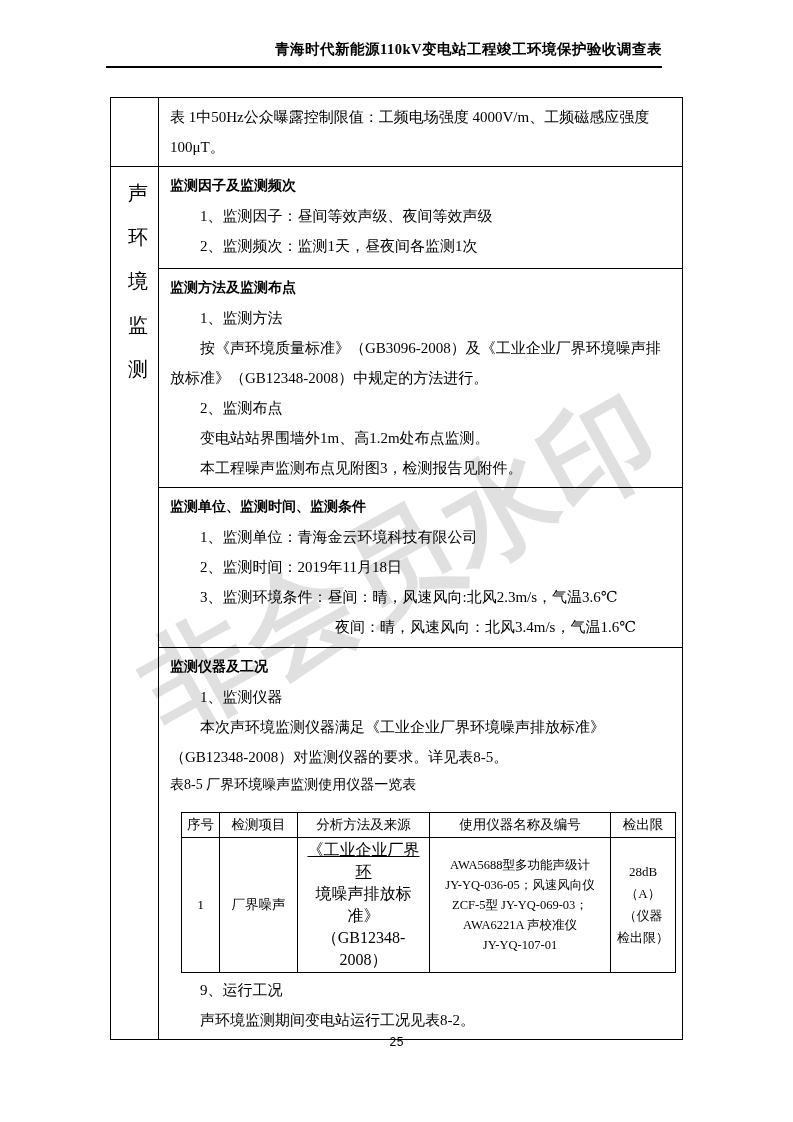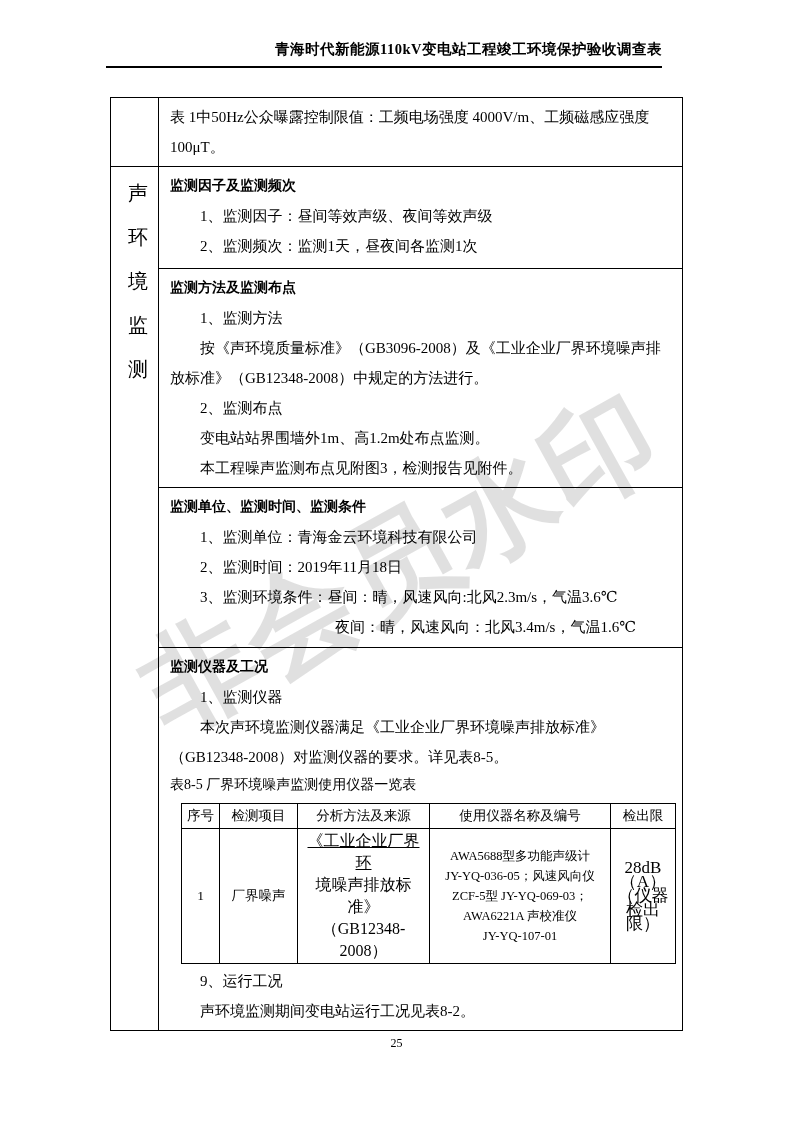--- a/index.html
+++ b/index.html
@@ -34,31 +34,31 @@
   td.label-cell{vertical-align:middle;text-align:center;padding:0}
   .vlabel{display:inline-block;width:34px;font-size:20px;line-height:44px;word-break:break-all;letter-spacing:2px}
   .content p{margin:0}
   td.vmid{vertical-align:middle;line-height:32px}
   .h{font-weight:bold;font-size:14px}
   .item{text-indent:2em}
   .ti2{text-indent:2em}
   .deep{text-indent:11em}
   .tcap{text-align:left;font-size:14px;line-height:26px;text-indent:0}
   table.inst{
-    width:494px;margin:5px 0 2px 11px;border-collapse:collapse;table-layout:fixed;
+    width:494px;margin:14px 0 2px 11px;border-collapse:collapse;table-layout:fixed;
   }
   table.inst th,table.inst td{
     border:1.5px solid #000;padding:1px 2px;text-align:center;vertical-align:middle;
     font-size:13.5px;line-height:22px;font-weight:normal;
   }
   .m-line{font-size:16px;line-height:22px}
   .u{text-decoration:underline}
   .i-line{font-size:12.5px;line-height:20px}
-  .l-line{font-size:17px;line-height:14px}
-  .pageno{position:absolute;left:0;right:0;top:1036px;text-align:center;font-size:12px;z-index:1;font-family:Liberation Serif, serif}
+  .l-line{font-size:13px;line-height:22px}
+  .pageno{position:absolute;left:0;right:0;top:1036px;text-align:center;font-size:12px;z-index:1;font-family:Liberation Mono, monospace}
 </style>
 </head>
 <body>
 
 <div class="watermark">非会员水印</div>
 
 <div class="header">
   <div class="title">青海时代新能源110kV变电站工程竣工环境保护验收调查表</div>
 </div>
 

